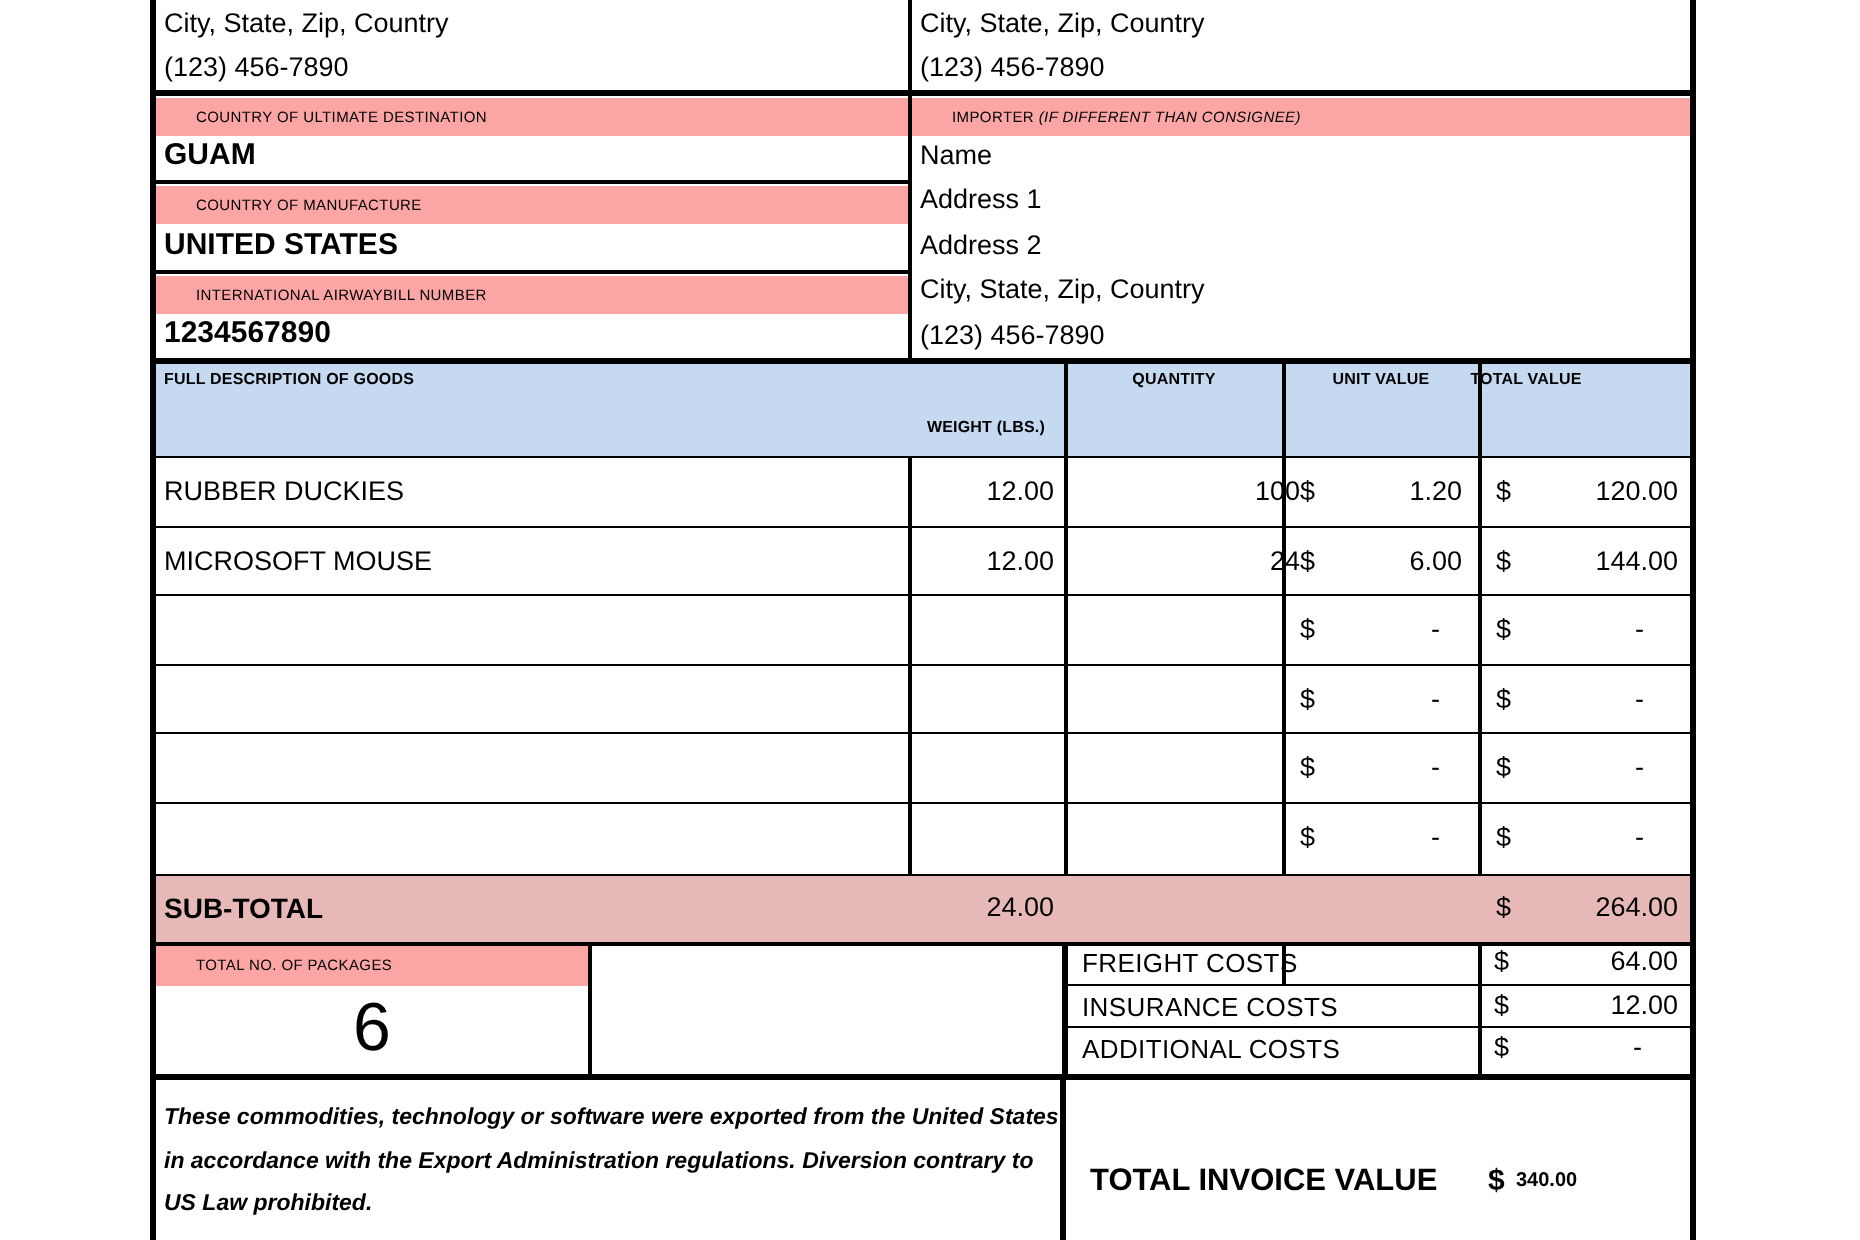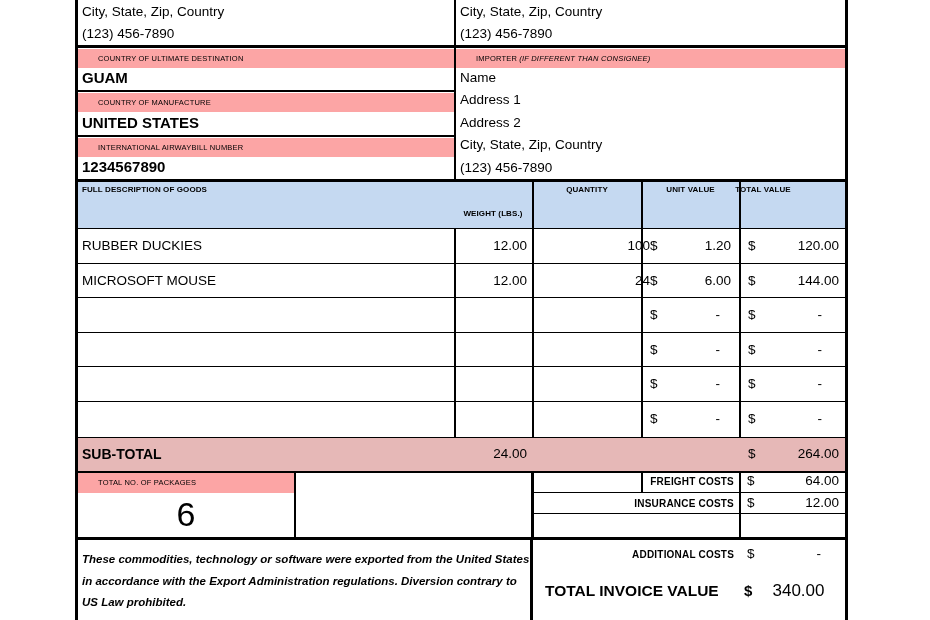--- a/index.html
+++ b/index.html
@@ -23,22 +23,22 @@
   .cell-uval{left:580px;width:73px;text-align:right;}
   .cell-tcur{left:670px;}
   .cell-tval{left:688px;width:73px;text-align:right;}
   .dashrow .cell-uval{width:62px;}
   .dashrow .cell-tval{width:56px;}
   .subtotal{position:absolute;left:78px;top:436.6px;width:767px;height:34px;background:#e6b8b7;
             border-top:1.5px solid #000;box-sizing:border-box;}
   .subtotal span{position:absolute;line-height:32px;font-size:13.5px;white-space:nowrap;}
   .costrow{position:absolute;left:533px;width:312px;height:21.5px;border-bottom:1.5px solid #000;
            box-sizing:border-box;}
-  .costrow .clabel{position:absolute;left:8px;width:193px;text-align:right;font-size:10px;
-                   line-height:21px;letter-spacing:.2px;white-space:nowrap;font-weight:bold;}
+  .costrow .clabel{position:absolute;left:8px;width:193px;font-size:13px;
+                   line-height:21px;letter-spacing:.2px;white-space:nowrap;}
   .costrow .ccur{position:absolute;left:214px;font-size:13.5px;line-height:20px;}
   .costrow .cval{position:absolute;left:228px;width:78px;text-align:right;font-size:13.5px;line-height:20px;}
   .costrow .cval.dash{width:60px;}
   .statement{position:absolute;left:82px;top:549px;width:452px;font-size:11.5px;font-weight:bold;
              font-style:italic;line-height:21.5px;}
 </style>
 </head>
 <body>
 
 <div class="canvas">
@@ -161,28 +161,28 @@
   <div class="costrow" style="top:471px;">
     <span class="clabel">FREIGHT COSTS</span>
     <span class="ccur">$</span>
     <span class="cval">64.00</span>
   </div>
   <div class="costrow" style="top:492.5px;">
     <span class="clabel">INSURANCE COSTS</span>
     <span class="ccur">$</span>
     <span class="cval">12.00</span>
   </div>
-  <div class="costrow" style="top:544px;border-bottom:none;">
+  <div class="costrow" style="top:514px;border-bottom:none;">
     <span class="clabel">ADDITIONAL COSTS</span>
     <span class="ccur">$</span>
     <span class="cval dash">-</span>
   </div>
 
   <div class="ln" style="left:75px;top:536.5px;width:773px;height:3.5px;"></div>
   <div class="ln" style="left:530px;top:536.5px;width:3px;height:83.5px;"></div>
 
   <div class="statement">These commodities, technology or software were exported from the United States in accordance with the Export Administration regulations.  Diversion contrary to US Law prohibited.</div>
 
   <div style="position:absolute;left:545px;top:576px;height:30px;line-height:30px;font-size:15.5px;font-weight:bold;white-space:nowrap;">TOTAL INVOICE VALUE</div>
   <div style="position:absolute;left:744px;top:576px;height:30px;line-height:30px;font-size:15px;font-weight:bold;">$</div>
-  <div style="position:absolute;left:758px;top:576px;width:81px;height:30px;line-height:30px;font-size:17px;font-weight:normal;text-align:center;">340.00</div>
+  <div style="position:absolute;left:758px;top:576px;width:81px;height:30px;line-height:30px;font-size:10px;font-weight:bold;text-align:left;">340.00</div>
 
 </div>
 
 </body></html>

